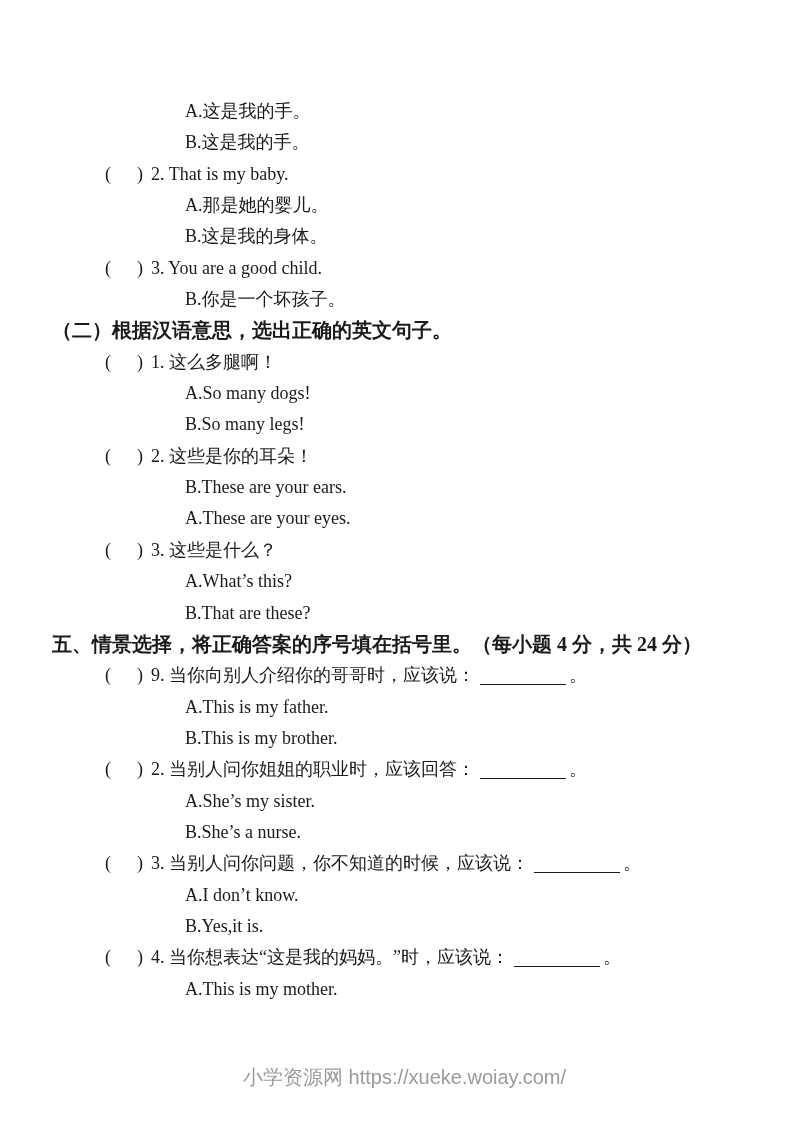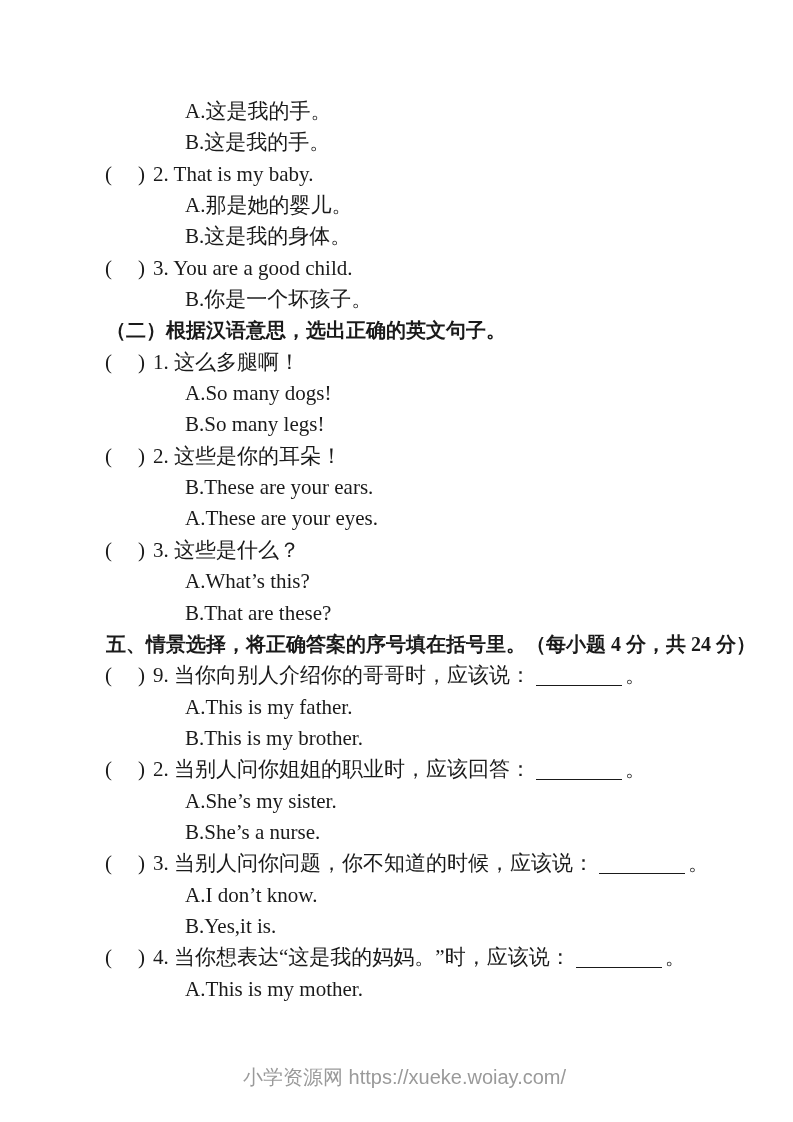--- a/index.html
+++ b/index.html
@@ -22,25 +22,25 @@
   }
   .content {
     position: absolute;
     top: 96px;
     left: 0;
     width: 100%;
   }
   .line {
     height: 31.35px;
     line-height: 31.35px;
-    font-size: 21px;
+    font-size: 18px;
     white-space: pre;
   }
   .line.header {
-    padding-left: 106px;
+    padding-left: 52px;
     font-weight: bold;
     font-size: 20px;
   }
   .line.item {
     padding-left: 105px;
   }
   .line.opt {
     padding-left: 185px;
   }
   .bracket {

